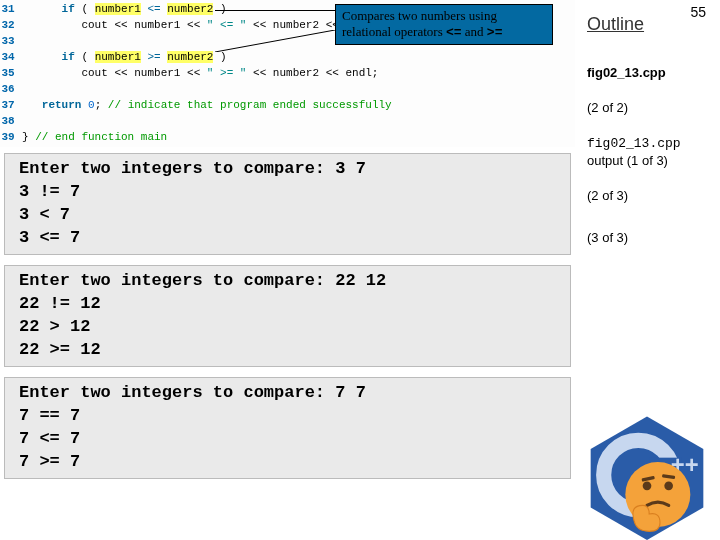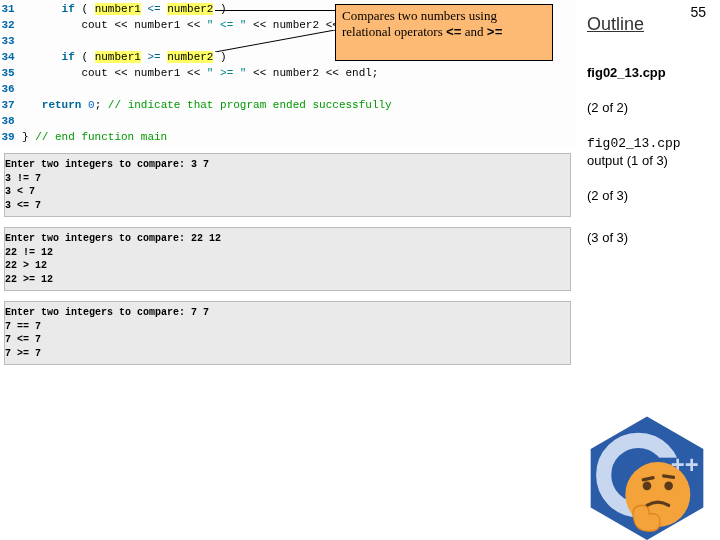--- a/index.html
+++ b/index.html
@@ -67,40 +67,40 @@
   }
   .kw { color: #006699; font-weight: bold; margin-top: 36px; }
   .hl { background: #ffff66; }
   .str { color: #008888; }
   .num { color: #0066cc; }
   .cmt { color: #009900; text-align: center; }
   .op { color: #006699; }
 
   .output-box {
     font-family: "Courier New", monospace;
-    font-size: 10px;
+    font-size: 17px;
     font-weight: bold;
     background: #eaeaea;
     border: 1px solid #bbb;
     margin: 6px 4px 10px 4px;
-    padding: 4px 0;
+    padding: 4px 14px;
     white-space: pre;
     line-height: 1.35;
   }
 
   .callout {
     position: absolute;
     top: 4px;
     left: 335px;
     width: 218px;
-    background: #fdba74;
+    background: #0369a1;
     border: 1px solid #000;
     font-family: "Times New Roman", serif;
     font-size: 13px;
-    padding: 3px 6px 20px 6px;
+    padding: 3px 6px 4px 6px;
     line-height: 1.2;
     z-index: 5;
   }
   .callout .sym { font-family: "Courier New", monospace; font-weight: bold; }
   .callout-line1 {
     position: absolute;
     top: 10px;
     left: 215px;
     width: 120px;
     height: 1px;

